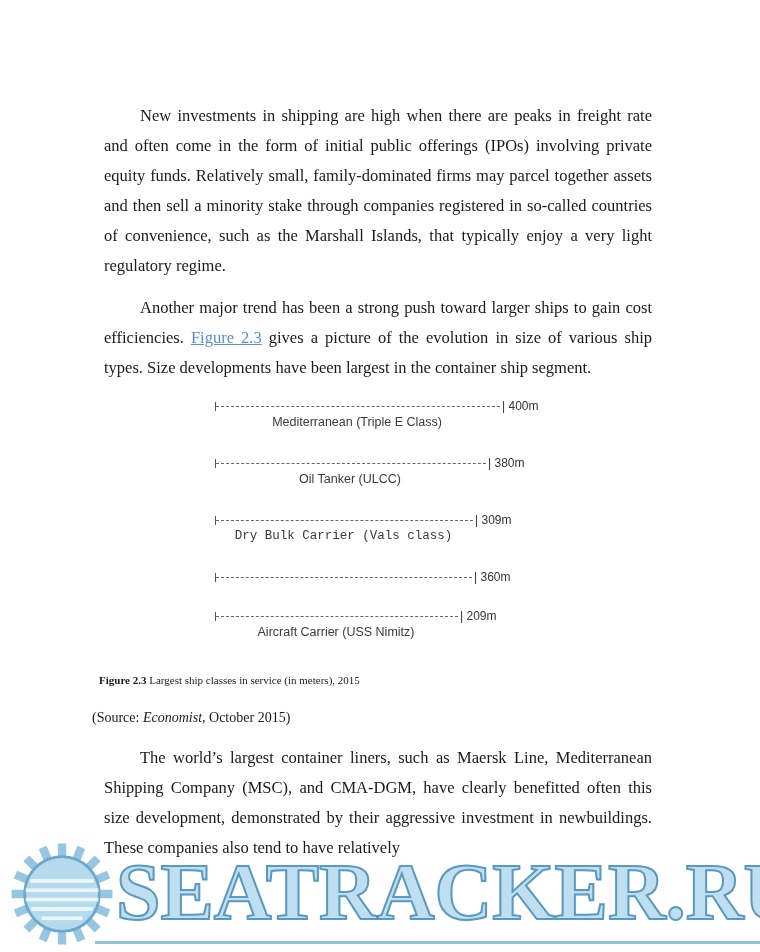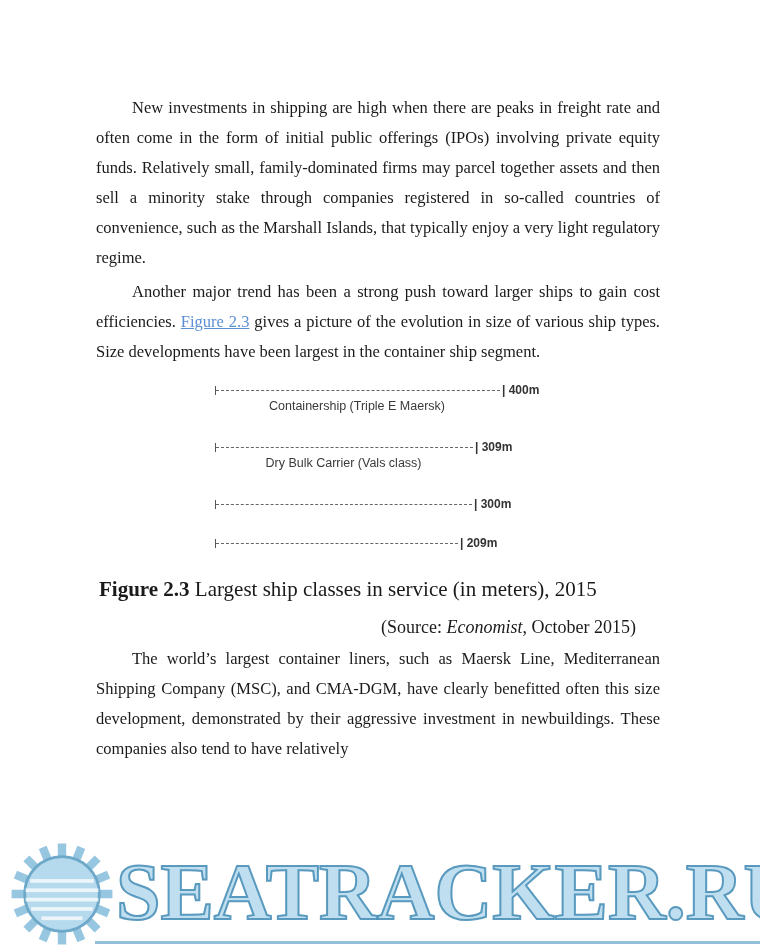--- a/index.html
+++ b/index.html
@@ -10,21 +10,21 @@
     overflow:hidden;
     font-family:"Liberation Serif", serif;
     color:#1a1a1a;
   }
   .content {
     position:absolute;
     left:92px; top:89px;
     width:572px;
   }
   p.para {
-    margin:4px;
+    margin:12px;
     font-size:16.5px;
     line-height:30px;
     text-align:justify;
     text-indent:36px;
   }
   a.fig-link {
     color:#5b8fd4;
     text-decoration:underline;
     cursor:pointer;
   }
@@ -51,42 +51,41 @@
     display:inline-block;
     height:0;
     border-top:1px dashed #666666;
     flex:0 0 auto;
   }
   .fig-val {
     font-size:12px;
     color:#333333;
     margin-left:2px;
     flex:0 0 auto;
-    font-weight:bold;
   }
   .fig-name {
     font-size:12.5px;
     color:#3a3a3a;
     text-align:center;
     margin-top:2px;
     line-height:16px;
   }
   
   .caption {
     margin-top:16px;
-    font-size:21px;
+    font-size:11px;
     line-height:26px;
     margin-left:7px;
   }
   .caption-bold { font-weight:bold; }
   .source {
     margin-top:12px;
-    font-size:18px;
+    font-size:14px;
     line-height:26px;
-    text-align:right;
+    text-align:left;
     padding-right:28px;
   }
   .source-italic { font-style:italic; }
   .para-last { margin-top:18px; }
   
   .watermark {
     position:absolute;
     left:0; bottom:0;
     width:760px; height:118px;
     pointer-events:none;
@@ -128,47 +127,56 @@
   <p class="para"><span>Another major trend has been a strong push toward larger ships to gain cost efficiencies. </span><a class="fig-link">Figure 2.3</a><span> gives a picture of the evolution in size of various ship types. Size developments have been largest in the container ship segment.</span></p>
 
   <div class="figure">
 
     <div class="fig-row">
       <div class="fig-bar">
         <span class="left-tick"></span>
         <span class="dash-line" style="width: 284px;"></span>
         <span class="fig-val">| 400m</span>
       </div>
-      <div class="fig-name" style="width: 284px;">Containership (Triple E Maersk)</div>
-    </div>
-
+      <div class="fig-name" style="width: 284px;">Mediterranean (Triple E Class)</div>
+    </div>
+
+    <div class="fig-row">
+      <div class="fig-bar">
+        <span class="left-tick"></span>
+        <span class="dash-line" style="width: 270px;"></span>
+        <span class="fig-val">| 380m</span>
+      </div>
+      <div class="fig-name" style="width: 270px;">Oil Tanker (ULCC)</div>
+    </div>
 
     <div class="fig-row">
       <div class="fig-bar">
         <span class="left-tick"></span>
         <span class="dash-line" style="width: 257px;"></span>
         <span class="fig-val">| 309m</span>
       </div>
-      <div class="fig-name" style="width: 257px;">Dry Bulk Carrier (Vals class)</div>
+      <div class="fig-name" style="width: 257px; font-family: Liberation Mono, monospace;">Dry Bulk Carrier (Vals class)</div>
     </div>
 
     <div class="fig-row">
       <div class="fig-bar">
         <span class="left-tick"></span>
         <span class="dash-line" style="width: 256px;"></span>
-        <span class="fig-val">| 300m</span>
+        <span class="fig-val">| 360m</span>
       </div>
     </div>
 
     <div class="fig-row">
       <div class="fig-bar">
         <span class="left-tick"></span>
         <span class="dash-line" style="width: 242px;"></span>
         <span class="fig-val">| 209m</span>
       </div>
+      <div class="fig-name" style="width: 242px;">Aircraft Carrier (USS Nimitz)</div>
     </div>
 
   </div>
 
   <div class="caption"><span class="caption-bold">Figure 2.3</span><span> Largest ship classes in service (in meters), 2015</span></div>
 
   <div class="source"><span>(Source: </span><span class="source-italic">Economist</span><span>, October 2015)</span></div>
 
   <p class="para para-last">The world’s largest container liners, such as Maersk Line, Mediterranean Shipping Company (MSC), and CMA-DGM, have clearly benefitted often this size development, demonstrated by their aggressive investment in newbuildings. These companies also tend to have relatively</p>
 

